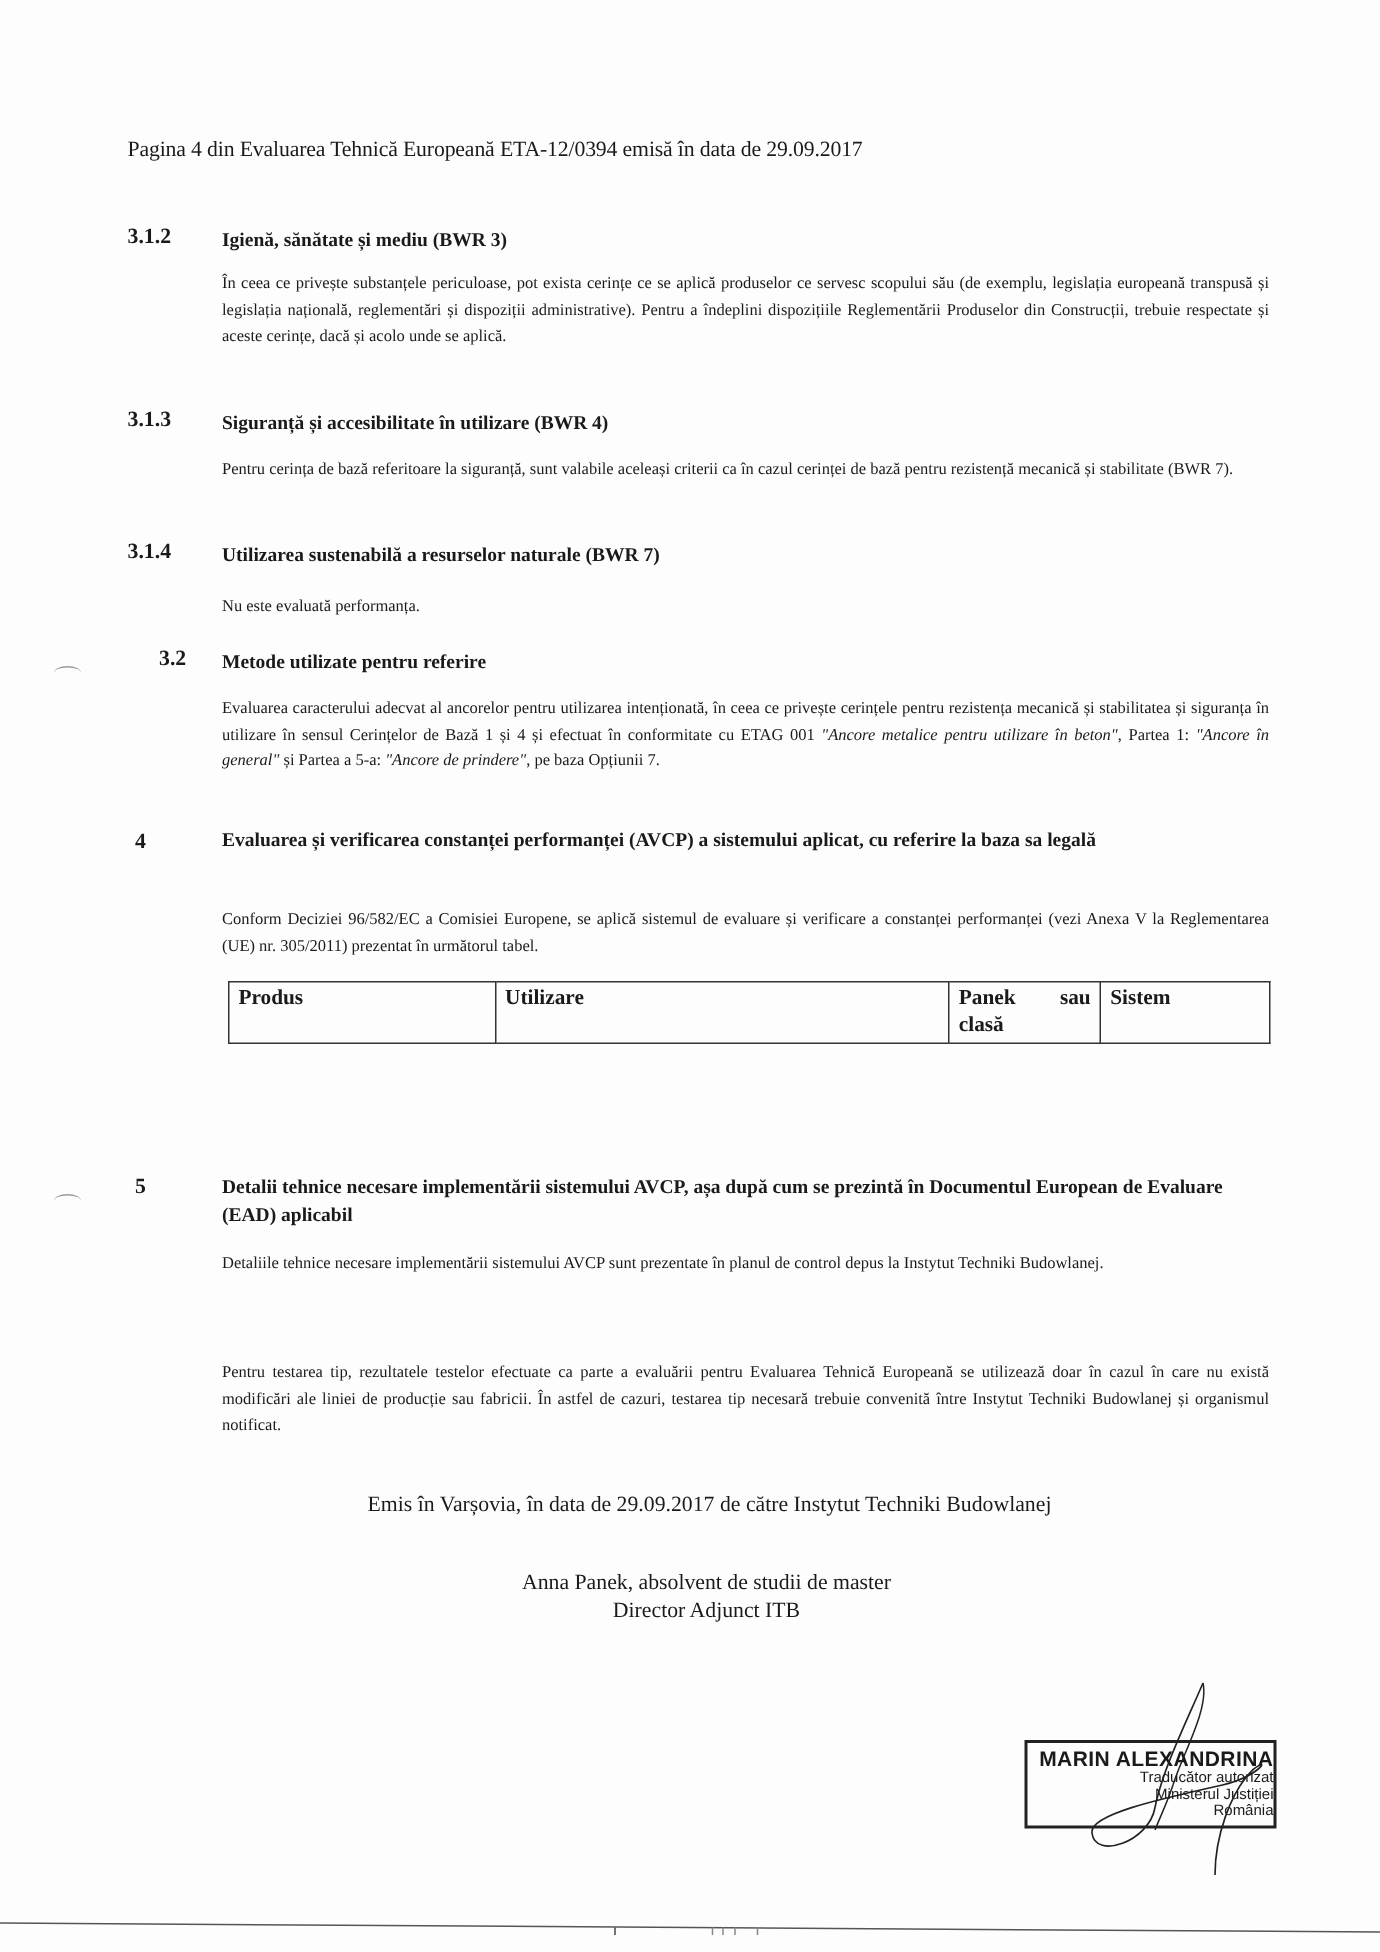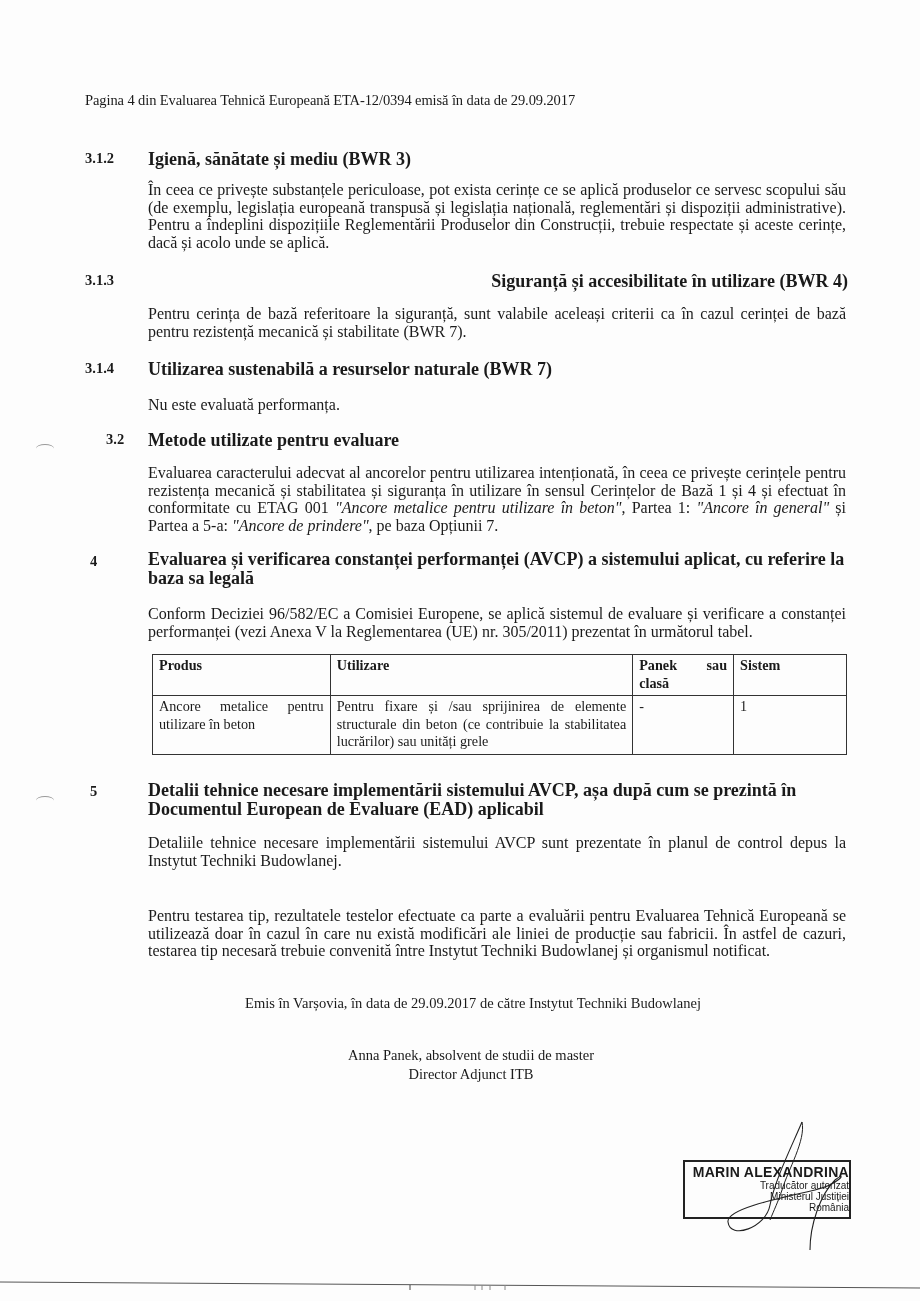--- a/index.html
+++ b/index.html
@@ -3,22 +3,22 @@
 <meta charset="utf-8">
 <style>
   html, body { margin: 0; padding: 0; }
   body {
     width: 920px; height: 1301px; background: #fdfdfd; position: relative; overflow: hidden;
     font-family: "Liberation Serif", "DejaVu Serif", serif; color: #1a1a1a;
   }
   .abs { position: absolute; }
   .hdr { left: 85px; top: 92px; font-size: 14.5px; letter-spacing: -0.1px; }
   .num { position: absolute; font-weight: bold; font-size: 14.5px; }
-  .ttl { position: absolute; font-weight: bold; font-size: 18px; left: 148px; width: 700px; line-height: 19px; }
-  .para { position: absolute; left: 148px; width: 698px; font-size: 16px; line-height: 17.6px; text-align: justify; }
+  .ttl { position: absolute; font-weight: bold; font-size: 13px; left: 148px; width: 700px; line-height: 19px; }
+  .para { position: absolute; left: 148px; width: 698px; font-size: 11px; line-height: 17.6px; text-align: justify; }
   .para i { font-style: italic; }
   .mark { position: absolute; left: 36px; width: 18px; height: 8px; border-top: 1px solid #9a9a9a; border-radius: 50% 50% 0 0; }
   table.avcp {
     position: absolute; left: 152px; top: 654px; width: 695px; border-collapse: collapse;
     font-size: 14.2px; line-height: 17.5px;
   }
   table.avcp td, table.avcp th {
     border: 1.5px solid #333; vertical-align: top; padding: 2px 6px 3px 6px; text-align: justify; margin-left: 12px;
   }
   table.avcp th { font-weight: bold; text-align: left; height: 30px; }
@@ -37,55 +37,49 @@
 </head>
 <body>
 
 <div class="abs hdr">Pagina 4 din Evaluarea Tehnică Europeană ETA-12/0394 emisă în data de 29.09.2017</div>
 
 <div class="num" style="left:85px;top:150px;">3.1.2</div>
 <div class="ttl" style="top:150px;">Igienă, sănătate și mediu (BWR 3)</div>
 <div class="para" style="top:181px;">În ceea ce privește substanțele periculoase, pot exista cerințe ce se aplică produselor ce servesc scopului său (de exemplu, legislația europeană transpusă și legislația națională, reglementări și dispoziții administrative). Pentru a îndeplini dispozițiile Reglementării Produselor din Construcții, trebuie respectate și aceste cerințe, dacă și acolo unde se aplică.</div>
 
 <div class="num" style="left:85px;top:272px;">3.1.3</div>
-<div class="ttl" style="top:272px;text-align:right;">Siguranță și accesibilitate în utilizare (BWR 4)</div>
+<div class="ttl" style="top:272px;">Siguranță și accesibilitate în utilizare (BWR 4)</div>
 <div class="para" style="top:305px;">Pentru cerința de bază referitoare la siguranță, sunt valabile aceleași criterii ca în cazul cerinței de bază pentru rezistență mecanică și stabilitate (BWR 7).</div>
 
 <div class="num" style="left:85px;top:360px;">3.1.4</div>
 <div class="ttl" style="top:360px;">Utilizarea sustenabilă a resurselor naturale (BWR 7)</div>
 <div class="para" style="top:396px;">Nu este evaluată performanța.</div>
 
 <div class="mark" style="top:444px;"></div>
 <div class="num" style="left:106px;top:431px;">3.2</div>
-<div class="ttl" style="top:431px;">Metode utilizate pentru evaluare</div>
+<div class="ttl" style="top:431px;">Metode utilizate pentru referire</div>
 <div class="para" style="top:464px;"><span>Evaluarea caracterului adecvat al ancorelor pentru utilizarea intenționată, în ceea ce privește cerințele pentru rezistența mecanică și stabilitatea și siguranța în utilizare în sensul Cerințelor de Bază 1 și 4 și efectuat în conformitate cu ETAG 001 </span><i>"Ancore metalice pentru utilizare în beton"</i><span>, Partea 1: </span><i>"Ancore în general"</i><span> și Partea a 5-a: </span><i>"Ancore de prindere"</i><span>, pe baza Opțiunii 7.</span></div>
 
 <div class="num" style="left:90px;top:553px;">4</div>
 <div class="ttl" style="top:550px;">Evaluarea și verificarea constanței performanței (AVCP) a sistemului aplicat, cu referire la baza sa legală</div>
 <div class="para" style="top:605px;">Conform Deciziei 96/582/EC a Comisiei Europene, se aplică sistemul de evaluare și verificare a constanței performanței (vezi Anexa V la Reglementarea (UE) nr. 305/2011) prezentat în următorul tabel.</div>
 
 <table class="avcp">
   <tbody>
       <tr>
     <th class="c1">Produs</th>
     <th class="c2">Utilizare</th>
     <th class="c3">
       <div class="nivel">
             <span>Panek</span>
             <span>sau</span>
           </div>
       <div>clasă</div>
     </th>
     <th class="c4">Sistem</th>
-  </tr>
-  <tr>
-    <td>Ancore metalice pentru utilizare în beton</td>
-    <td>Pentru fixare și /sau sprijinirea de elemente structurale din beton (ce contribuie la stabilitatea lucrărilor) sau unități grele</td>
-    <td>-</td>
-    <td>1</td>
   </tr>
 </tbody>
   </table>
 
 <div class="mark" style="top:796px;"></div>
 <div class="num" style="left:90px;top:783px;">5</div>
 <div class="ttl" style="top:781px;">Detalii tehnice necesare implementării sistemului AVCP, așa după cum se prezintă în Documentul European de Evaluare (EAD) aplicabil</div>
 <div class="para" style="top:834px;">Detaliile tehnice necesare implementării sistemului AVCP sunt prezentate în planul de control depus la Instytut Techniki Budowlanej.</div>
 <div class="para" style="top:907px;">Pentru testarea tip, rezultatele testelor efectuate ca parte a evaluării pentru Evaluarea Tehnică Europeană se utilizează doar în cazul în care nu există modificări ale liniei de producție sau fabricii. În astfel de cazuri, testarea tip necesară trebuie convenită între Instytut Techniki Budowlanej și organismul notificat.</div>
 

